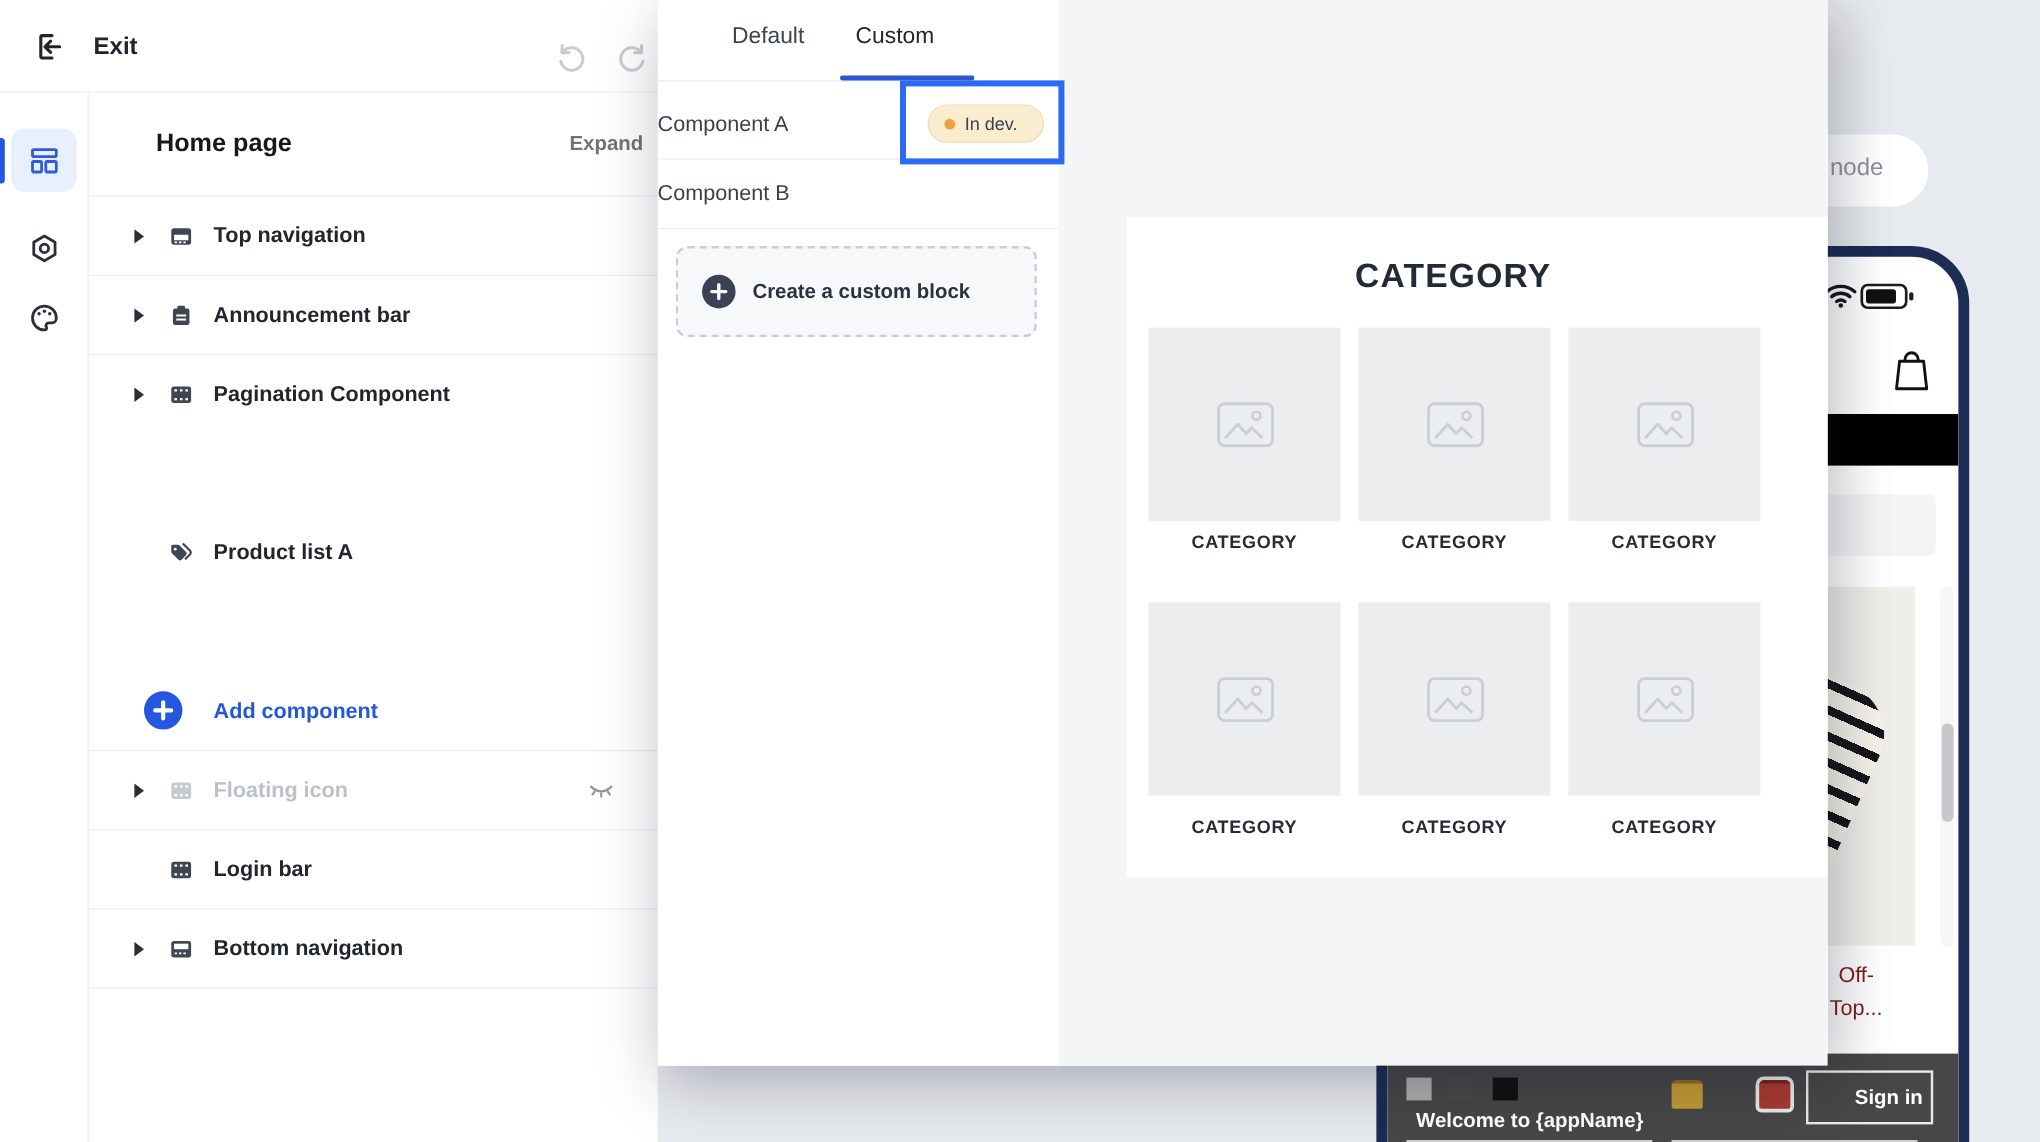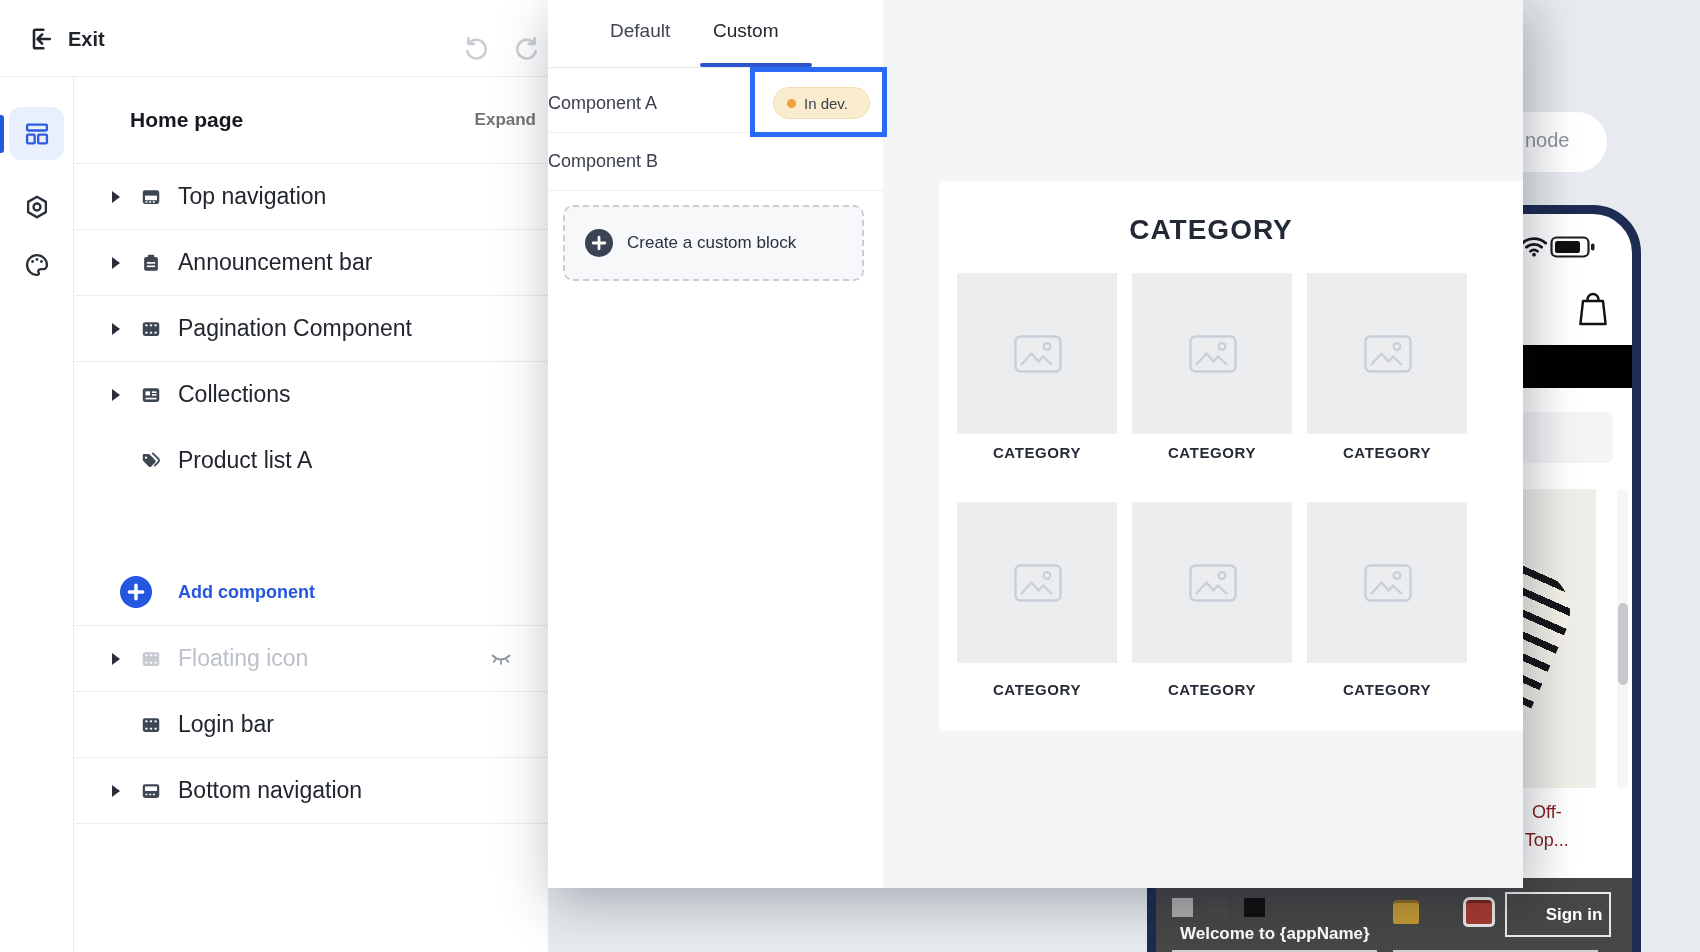--- a/index.html
+++ b/index.html
@@ -2,21 +2,21 @@
 <html><head>
 <meta charset="utf-8">
 <style>
   * { margin:0; padding:0; box-sizing:border-box; }
   html,body { width:1700px; height:952px; overflow:hidden;
     font-family:"Liberation Sans","DejaVu Sans",sans-serif; background:#E7EAEE; }
   .abs { position:absolute; }
 
   
   #topbar { left:0; top:0; width:548px; height:77px; background:#fff; border-bottom:1px solid #ECEDF0; z-index:1; }
-  #exit-btn { left:27px; top:22px; height:34px; display:flex; align-items:center; gap:13px; cursor:pointer; }
+  #exit-btn { left:27px; top:22px; height:34px; display:flex; align-items:center; gap:23px; cursor:pointer; }
   #exit-btn span { font-size:20px; font-weight:600; color:#20242C; }
   .hist-btn { top:33px; width:28px; height:28px; color:#C9CDD3; }
   #undo-btn { left:462px; } #redo-btn { left:513px; }
 
   #rail { left:0; top:77px; width:74px; height:875px; background:#fff; border-right:1px solid #EAECEF; z-index:1; }
   #rail-active-bg { left:9px; top:30px; width:55px; height:53px; background:#E9F0FD; border-radius:12px; }
   #rail-indicator { left:0; top:38px; width:4px; height:38px; background:#2456E0; border-radius:0 3px 3px 0; }
   .rail-icon { left:23px; width:28px; height:28px; }
   #layout-rail { top:43px; color:#2E5BE0; }
   #settings-rail { top:116px; color:#2A2F3A; }
@@ -27,21 +27,21 @@
   #page-title { margin-left:56px; font-size:21px; font-weight:700; color:#15181E; }
   #expand-link { position:absolute; right:12px; font-size:17px; font-weight:600; color:#737373; cursor:pointer; }
 
   .comp-row { left:0; width:474px; height:66px; display:flex; align-items:center; }
   .comp-row.bordered { border-top:1px solid #ECEDF0; }
   #rows-end-border { left:0; top:746px; width:474px; height:0; border-top:1px solid #ECEDF0; }
   .caret { width:0; height:0; border-top:6px solid transparent; border-bottom:6px solid transparent;
            border-left:8px solid #2A2F37; margin-left:38px; }
   .caret.none { border-left-color:transparent; }
   .row-icon { width:22px; height:22px; margin-left:20px; color:#3E4654; flex:none; }
-  .row-label { margin-left:16px; font-size:23px; font-weight:400; color:#21252E; white-space:nowrap; }
+  .row-label { margin-left:16px; font-size:18px; font-weight:700; color:#21252E; white-space:nowrap; }
   .comp-row.disabled .row-label { color:#BCC1C9; }
   .comp-row.disabled .row-icon { color:#C6CAD1; }
   .eye-closed { position:absolute; right:36px; width:22px; height:18px; color:#8E959E; }
   .add-plus { width:32px; height:32px; margin-left:46px; flex:none; color:#fff; background:#2456E0; border-radius:50%; }
   .add-label { margin-left:26px; font-size:18px; font-weight:700; color:#2456E0; }
 
   
   #page-right { left:548px; top:0; width:1152px; height:952px; background:#E7EAEE; z-index:0; }
   #mode-pill { left:932px; top:112px; width:127px; height:60px; background:#fff; border-radius:30px; }
   #mode-pill span { position:absolute; left:45px; top:17px; font-size:20px; color:#8D939C; }
@@ -93,21 +93,21 @@
   #menu-item-b { top:132px; border-top:1px solid #EEEFF2; }
   #menu-item-b-after { left:0; top:190px; width:335px; border-top:1px solid #EEEFF2; }
   .menu-item-label { font-size:18px; color:#3A404C; }
   #indev-badge { position:absolute; left:225px; top:13px; width:97px; height:32px; background:#FAEDCF;
       border:1px solid #F2DDAE; border-radius:17px; display:flex; align-items:center; }
   #indev-dot { width:9px; height:9px; border-radius:50%; background:#EFA23B; margin-left:13px; }
   #indev-badge span { margin-left:8px; font-size:15px; color:#3A4150; }
   #create-block-btn { left:15px; top:205px; width:301px; height:76px; background:#F7F8FA;
       border:2px dashed #C9CDD5; border-radius:10px; display:flex; align-items:center; cursor:pointer; }
   .create-plus { width:28px; height:28px; margin-left:20px; flex:none; color:#fff; background:#3A4254; border-radius:50%; }
-  #create-block-btn span { margin-left:14px; font-size:17px; font-weight:400; color:#2A3140; }
+  #create-block-btn span { margin-left:14px; font-size:17px; font-weight:700; color:#2A3140; }
 
   #preview-pane { left:335px; top:0; width:640px; height:888px; background:#F4F5F7; }
   #category-card { left:56px; top:181px; width:584px; height:550px; background:#fff; }
   #category-title { left:0; top:33px; width:544px; text-align:center; font-size:28px; font-weight:700;
       letter-spacing:1px; color:#232A36; }
   .cat-tile { width:160px; height:161px; background:#ECEDEF; }
   .tile-r1 { top:92px; } .tile-r2 { top:321px; }
   .tile-c1 { left:18px; } .tile-c2 { left:193px; } .tile-c3 { left:368px; }
   .cat-tile svg { position:absolute; left:57px; top:62px; width:48px; height:38px; color:#C9CFD9; }
   .cat-label { width:160px; text-align:center; font-size:15px; font-weight:600; letter-spacing:.6px; color:#262B36; }
@@ -245,31 +245,20 @@
       <rect x="5.8" y="7" width="2.4" height="2" fill="#fff"></rect>
         <rect x="10.8" y="7" width="2.4" height="2" fill="#fff"></rect>
         <rect x="15.8" y="7" width="2.4" height="2" fill="#fff"></rect>
       <rect x="5.8" y="15" width="2.4" height="2" fill="#fff"></rect>
         <rect x="10.8" y="15" width="2.4" height="2" fill="#fff"></rect>
         <rect x="15.8" y="15" width="2.4" height="2" fill="#fff"></rect>
     </svg>
     <div class="row-label">Pagination Component</div>
   </div>
 
-  <div class="abs comp-row bordered" style="top:284px">
-    <div class="caret"></div>
-    <svg class="row-icon" viewBox="0 0 24 24">
-      <rect x="3" y="4.5" width="18" height="15" rx="2.5" fill="currentColor"></rect>
-      <rect x="6" y="8" width="5" height="4.5" fill="#fff"></rect>
-      <rect x="13" y="8" width="5" height="1.8" fill="#fff"></rect>
-        <rect x="13" y="11" width="5" height="1.8" fill="#fff"></rect>
-      <rect x="6" y="15" width="12" height="1.8" fill="#fff"></rect>
-    </svg>
-    <div class="row-label">Collections</div>
-  </div>
 
   <div class="abs comp-row" style="top:350px">
     <div class="caret none"></div>
     <svg class="row-icon" viewBox="0 0 24 24">
       <path d="M13.5 4.2l6.4 6.4a2.6 2.6 0 0 1 0 3.7L15.6 18.6" fill="none" stroke="currentColor" stroke-width="2"></path>
       <path d="M3 6.8v4.9c0 .5.2 1 .6 1.4l5.9 5.9a2 2 0 0 0 2.8 0l4.2-4.2a2 2 0 0 0 0-2.8L10.6 6.1a2 2 0 0 0-1.4-.6H4.3A1.3 1.3 0 0 0 3 6.8z" fill="currentColor"></path>
       <circle cx="6.6" cy="9.4" r="1.3" fill="#fff"></circle>
     </svg>
     <div class="row-label">Product list A</div>
   </div>

